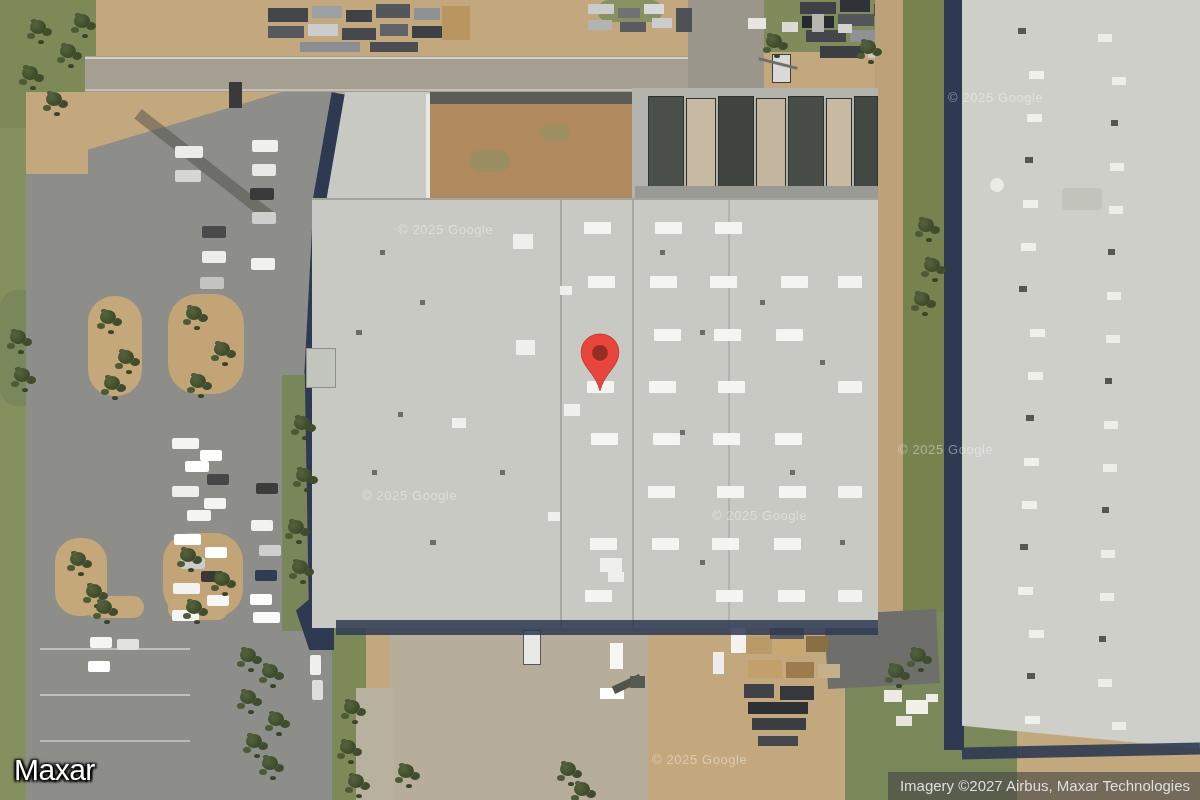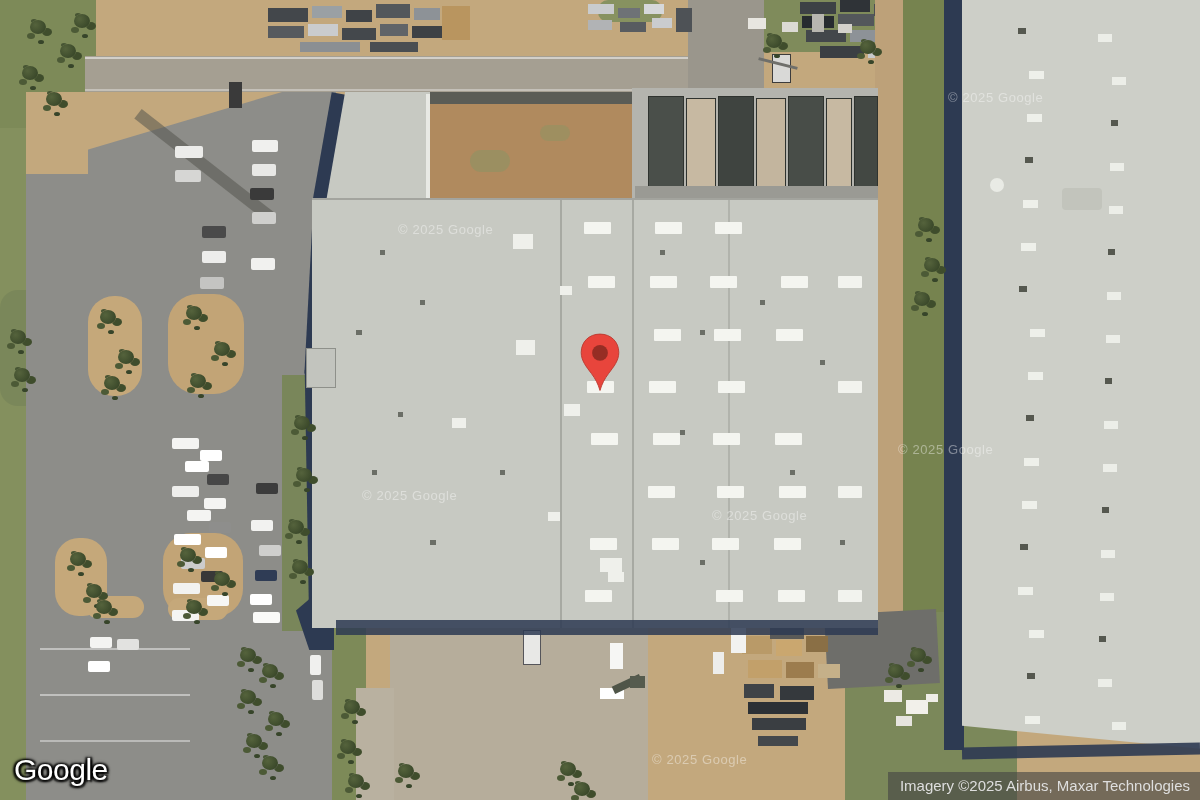--- a/index.html
+++ b/index.html
@@ -347,15 +347,15 @@
       <div class="watermark" style="left: 948px; top: 90px;">© 2025 Google</div>
       <div class="watermark" style="left: 898px; top: 442px;">© 2025 Google</div>
       <div class="watermark" style="left: 652px; top: 752px;">© 2025 Google</div>
     </div>
 
   <svg id="map-pin" viewBox="0 0 48 66">
     <path id="pin-body" d="M24 2 C12 2 3.5 10.5 3.5 22 C3.5 31 9 37.5 14.5 44.8 C19 50.8 22 56.5 24 63.5 C26 56.5 29 50.8 33.5 44.8 C39 37.5 44.5 31 44.5 22 C44.5 10.5 36 2 24 2 Z" fill="#E8453C" stroke="#BB3A30"></path>
     <circle id="pin-dot" cx="24" cy="22.5" r="8.6" fill="#962D24"></circle>
   </svg>
 
-  <div id="google-logo">Google</div>
-  <div id="attribution-bar">Imagery ©2025 Airbus, Maxar Technologies</div>
+  <div id="google-logo">Maxar</div>
+  <div id="attribution-bar">Imagery ©2027 Airbus, Maxar Technologies</div>
 </div>
 
 </body></html>

